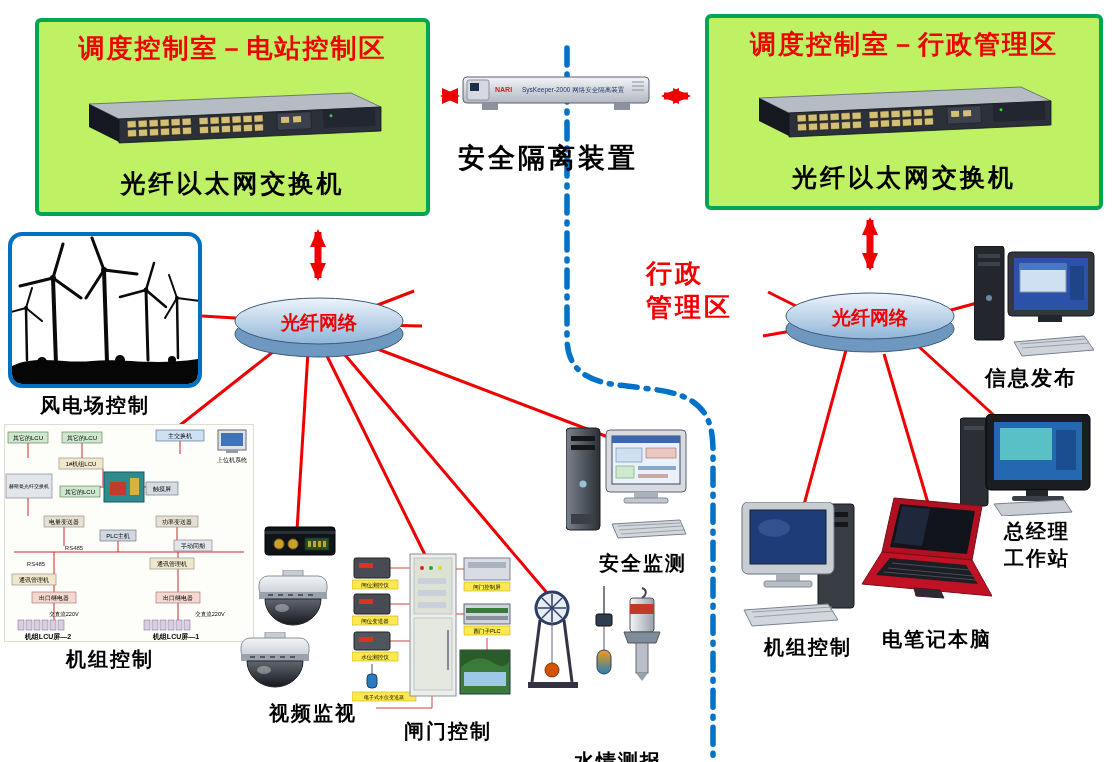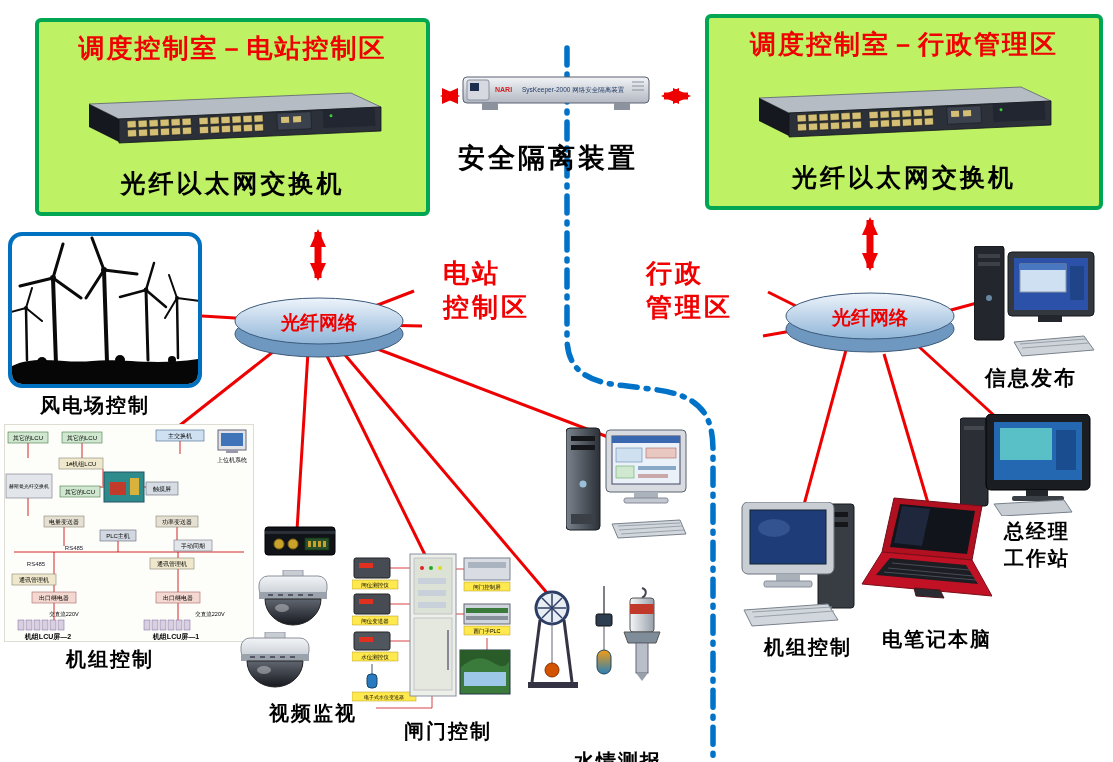--- a/index.html
+++ b/index.html
@@ -168,24 +168,20 @@
           <line x1="170" y1="20" x2="182" y2="20"></line>
         </g>
       <g fill="#8c929e">
           <rect x="20" y="33" width="16" height="7"></rect>
           <rect x="152" y="33" width="16" height="7"></rect>
         </g>
     </svg>
   </div>
   <div class="device-label" style="left:458px;top:140px;width:200px;">安全隔离装置</div>
 
-  <div class="zone-label" style="left:443px;top:257px;">
-    <div>电站</div>
-    <div>控制区</div>
-  </div>
   <div class="zone-label" style="left:646px;top:257px;">
     <div>行政</div>
     <div>管理区</div>
   </div>
 
   <div class="hub" style="left:232px;top:292px;">
     <svg width="175" height="70" viewBox="0 0 175 70">
       <defs>
           <linearGradient id="hubg1" x1="0" y1="0" x2="0" y2="1">
             <stop offset="0" stop-color="#eef4fb"></stop>
@@ -449,20 +445,21 @@
       <rect x="68" y="66" width="24" height="6" fill="#aab2bc"></rect>
       <rect x="58" y="72" width="44" height="5" rx="2" fill="#c2c8d0" stroke="#889"></rect>
       <polygon points="46,98 114,94 120,108 52,112" fill="#d2d7dd" stroke="#79818c"></polygon>
       <g stroke="#9aa2ac" stroke-width="1">
           <line x1="52" y1="100" x2="114" y2="97"></line>
           <line x1="53" y1="104" x2="116" y2="100"></line>
           <line x1="55" y1="108" x2="118" y2="104"></line>
         </g>
     </svg>
   </div>
+  <div class="node-label" style="left:578px;top:550px;width:130px;">安全监测</div>
 
   <div class="art" style="left:526px;top:586px;">
     <svg width="138" height="108" viewBox="0 0 138 108">
       <defs>
         <linearGradient id="sensg" x1="0" y1="0" x2="1" y2="0">
             <stop offset="0" stop-color="#f4f6f8"></stop>
             <stop offset="1" stop-color="#98a0aa"></stop>
           </linearGradient>
         <linearGradient id="floatg" x1="0" y1="0" x2="0" y2="1">
             <stop offset="0" stop-color="#f39c12"></stop>

